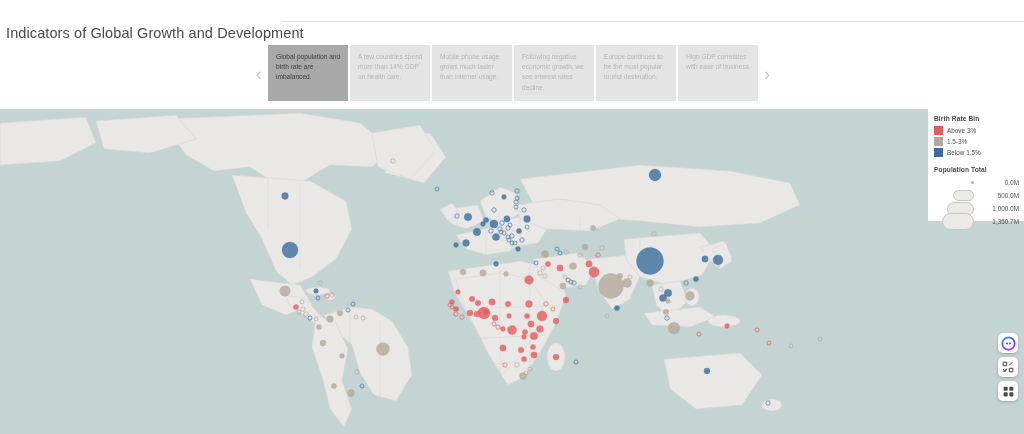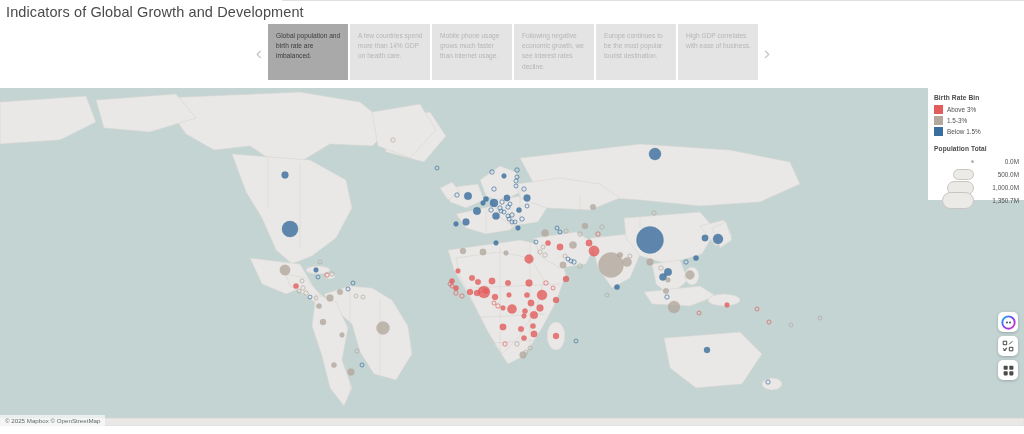--- a/index.html
+++ b/index.html
@@ -4,21 +4,21 @@
 <title>Indicators of Global Growth and Development</title>
 <style>
   * { box-sizing: border-box; }
   html, body {
     margin: 0; padding: 0;
     width: 1024px; height: 434px;
     background: #ffffff;
     font-family: "Liberation Sans", sans-serif;
     overflow: hidden;
   }
-  #app { position: relative; width: 1024px; height: 366px; background:#fff; }
+  #app { position: relative; width: 1024px; height: 366px; background:#fff;margin-top:21px; }
 
   
   .title-bar {
     position: absolute; left: 0; top: 0; width: 1024px; height: 24px;
     padding: 3px 0 0 6px;
   }
   .title-text {
     font-size: 14.5px; color: #4a4a4a; letter-spacing: .1px;
     font-weight: 400; white-space: nowrap;
   }

